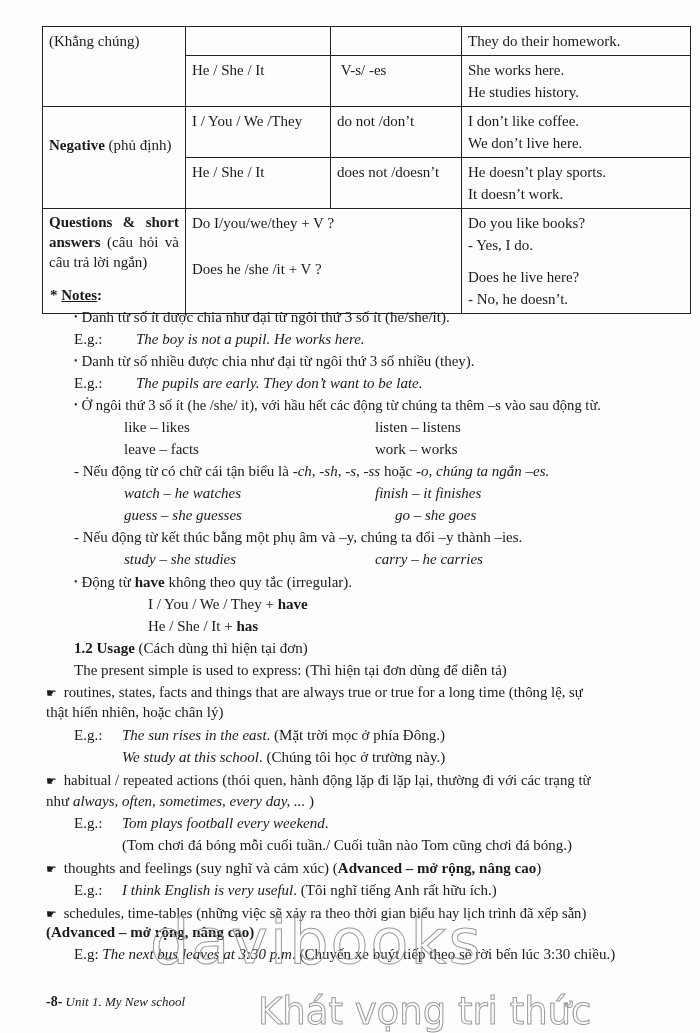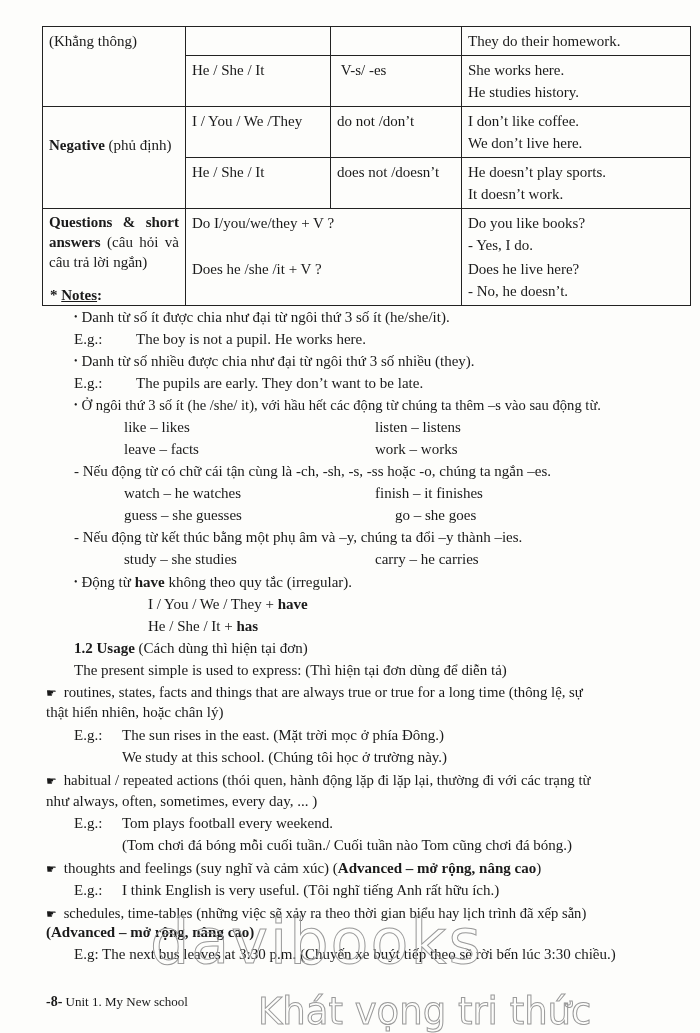--- a/index.html
+++ b/index.html
@@ -5,35 +5,35 @@
   html,body{margin:0;padding:0;}
   body{width:700px;height:1033px;background:#fdfdfb;position:relative;overflow:hidden;
        font-family:"Liberation Serif","DejaVu Serif",serif;color:#1a1a1a;font-size:15px;}
   table.grammar{position:absolute;left:42px;top:26px;width:649px;border-collapse:collapse;}
   table.grammar td{border:1.5px solid #222;vertical-align:top;padding:3px 6px;line-height:22px;font-size:15px;}
   table.grammar td.c1{width:130px;}
   table.grammar td.c2{width:132px;}
   table.grammar td.c3{width:118px;}
   table.grammar td.c4{}
   .b{font-weight:bold;}
-  .i{}
+  .i{font-style:italic;}
   .line{position:absolute;white-space:nowrap;line-height:20px;font-size:15px;}
   .bullet::before{content:"\2022";font-size:10px;margin-right:4px;vertical-align:2px;}
   .hand{display:inline-block;width:14px;font-size:12px;}
   .water{position:absolute;color:transparent;-webkit-text-stroke:1px #9a9a9a;font-family:"DejaVu Sans",sans-serif;white-space:nowrap;}
   .footer{position:absolute;left:46px;top:994px;font-size:13px;}
   .footer .pn{font-weight:bold;font-style:normal;font-size:14px;}
 </style>
 </head>
 <body>
 
 <table class="grammar">
   <tbody>
       <tr style="height:26px">
-    <td class="c1" rowspan="2"><span>(Khẳng thông)</span></td>
+    <td class="c1" rowspan="2"><span>(Khẳng chúng)</span></td>
     <td class="c2"></td>
     <td class="c3"></td>
     <td class="c4">
           <div>They do their homework.</div>
         </td>
   </tr>
   <tr>
     <td class="c2"><span>He / She / It</span></td>
     <td class="c3">&nbsp;<span>V-s/ -es</span></td>
     <td class="c4">
@@ -61,41 +61,41 @@
   <tr>
     <td class="c1" style="text-align:justify;line-height:20px"><span class="b">Questions &amp; short answers</span><span> (câu hỏi và câu trả lời ngắn)</span></td>
     <td colspan="2">
       <div>Do I/you/we/they  + V ?</div>
       <div style="height:24px"></div>
       <div>Does he /she /it + V ?</div>
     </td>
     <td class="c4">
       <div>Do you like books?</div>
       <div>- Yes, I do.</div>
-      <div style="margin-top:2px">Does he live here?</div>
+      <div style="margin-top:10px">Does he live here?</div>
       <div>- No, he doesn’t.</div>
     </td>
   </tr>
 </tbody>
   </table>
 
 <div class="line b" style="left:50px;top:285px"><span>* </span><span style="text-decoration:underline">Notes</span><span>:</span></div>
 
 <div class="line bullet" style="left:74px;top:307px">Danh từ số ít được chia như đại từ ngôi thứ 3 số ít (he/she/it).</div>
 <div class="line" style="left:74px;top:329px"><span style="display:inline-block;width:62px">E.g.:</span><span class="i">The boy is not a pupil. He works here.</span></div>
 <div class="line bullet" style="left:74px;top:351px">Danh từ số nhiều được chia như đại từ ngôi thứ 3 số nhiều (they).</div>
 <div class="line" style="left:74px;top:373px"><span style="display:inline-block;width:62px">E.g.:</span><span class="i">The pupils are early. They don’t want to be late.</span></div>
 <div class="line bullet" style="left:74px;top:395px;font-size:14.6px">Ở ngôi thứ 3 số ít (he /she/ it), với hầu hết các động từ chúng ta thêm –s vào sau động từ.</div>
 
 <div class="line" style="left:124px;top:417px">like  –  likes</div>
 <div class="line" style="left:375px;top:417px">listen  –  listens</div>
 <div class="line" style="left:124px;top:439px">leave  –  facts</div>
 <div class="line" style="left:375px;top:439px">work  –  works</div>
 
-<div class="line" style="left:74px;top:461px"><span>- Nếu động từ có chữ cái tận cùng là </span><span class="i">-ch, -sh, -s, -ss</span><span> hoặc </span><span class="i">-o, chúng ta ngắn –es.</span></div>
+<div class="line" style="left:74px;top:461px"><span>- Nếu động từ có chữ cái tận biểu là </span><span class="i">-ch, -sh, -s, -ss</span><span> hoặc </span><span class="i">-o, chúng ta ngắn –es.</span></div>
 
 <div class="line i" style="left:124px;top:483px">watch  – he watches</div>
 <div class="line i" style="left:375px;top:483px">finish  –  it finishes</div>
 <div class="line i" style="left:124px;top:505px">guess  – she guesses</div>
 <div class="line i" style="left:395px;top:505px">go  –  she goes</div>
 
 <div class="line" style="left:74px;top:527px">- Nếu động từ kết thúc bằng một phụ âm và –y, chúng ta đổi –y thành –ies.</div>
 <div class="line i" style="left:124px;top:549px">study – she studies</div>
 <div class="line i" style="left:375px;top:549px">carry  –  he carries</div>
 

